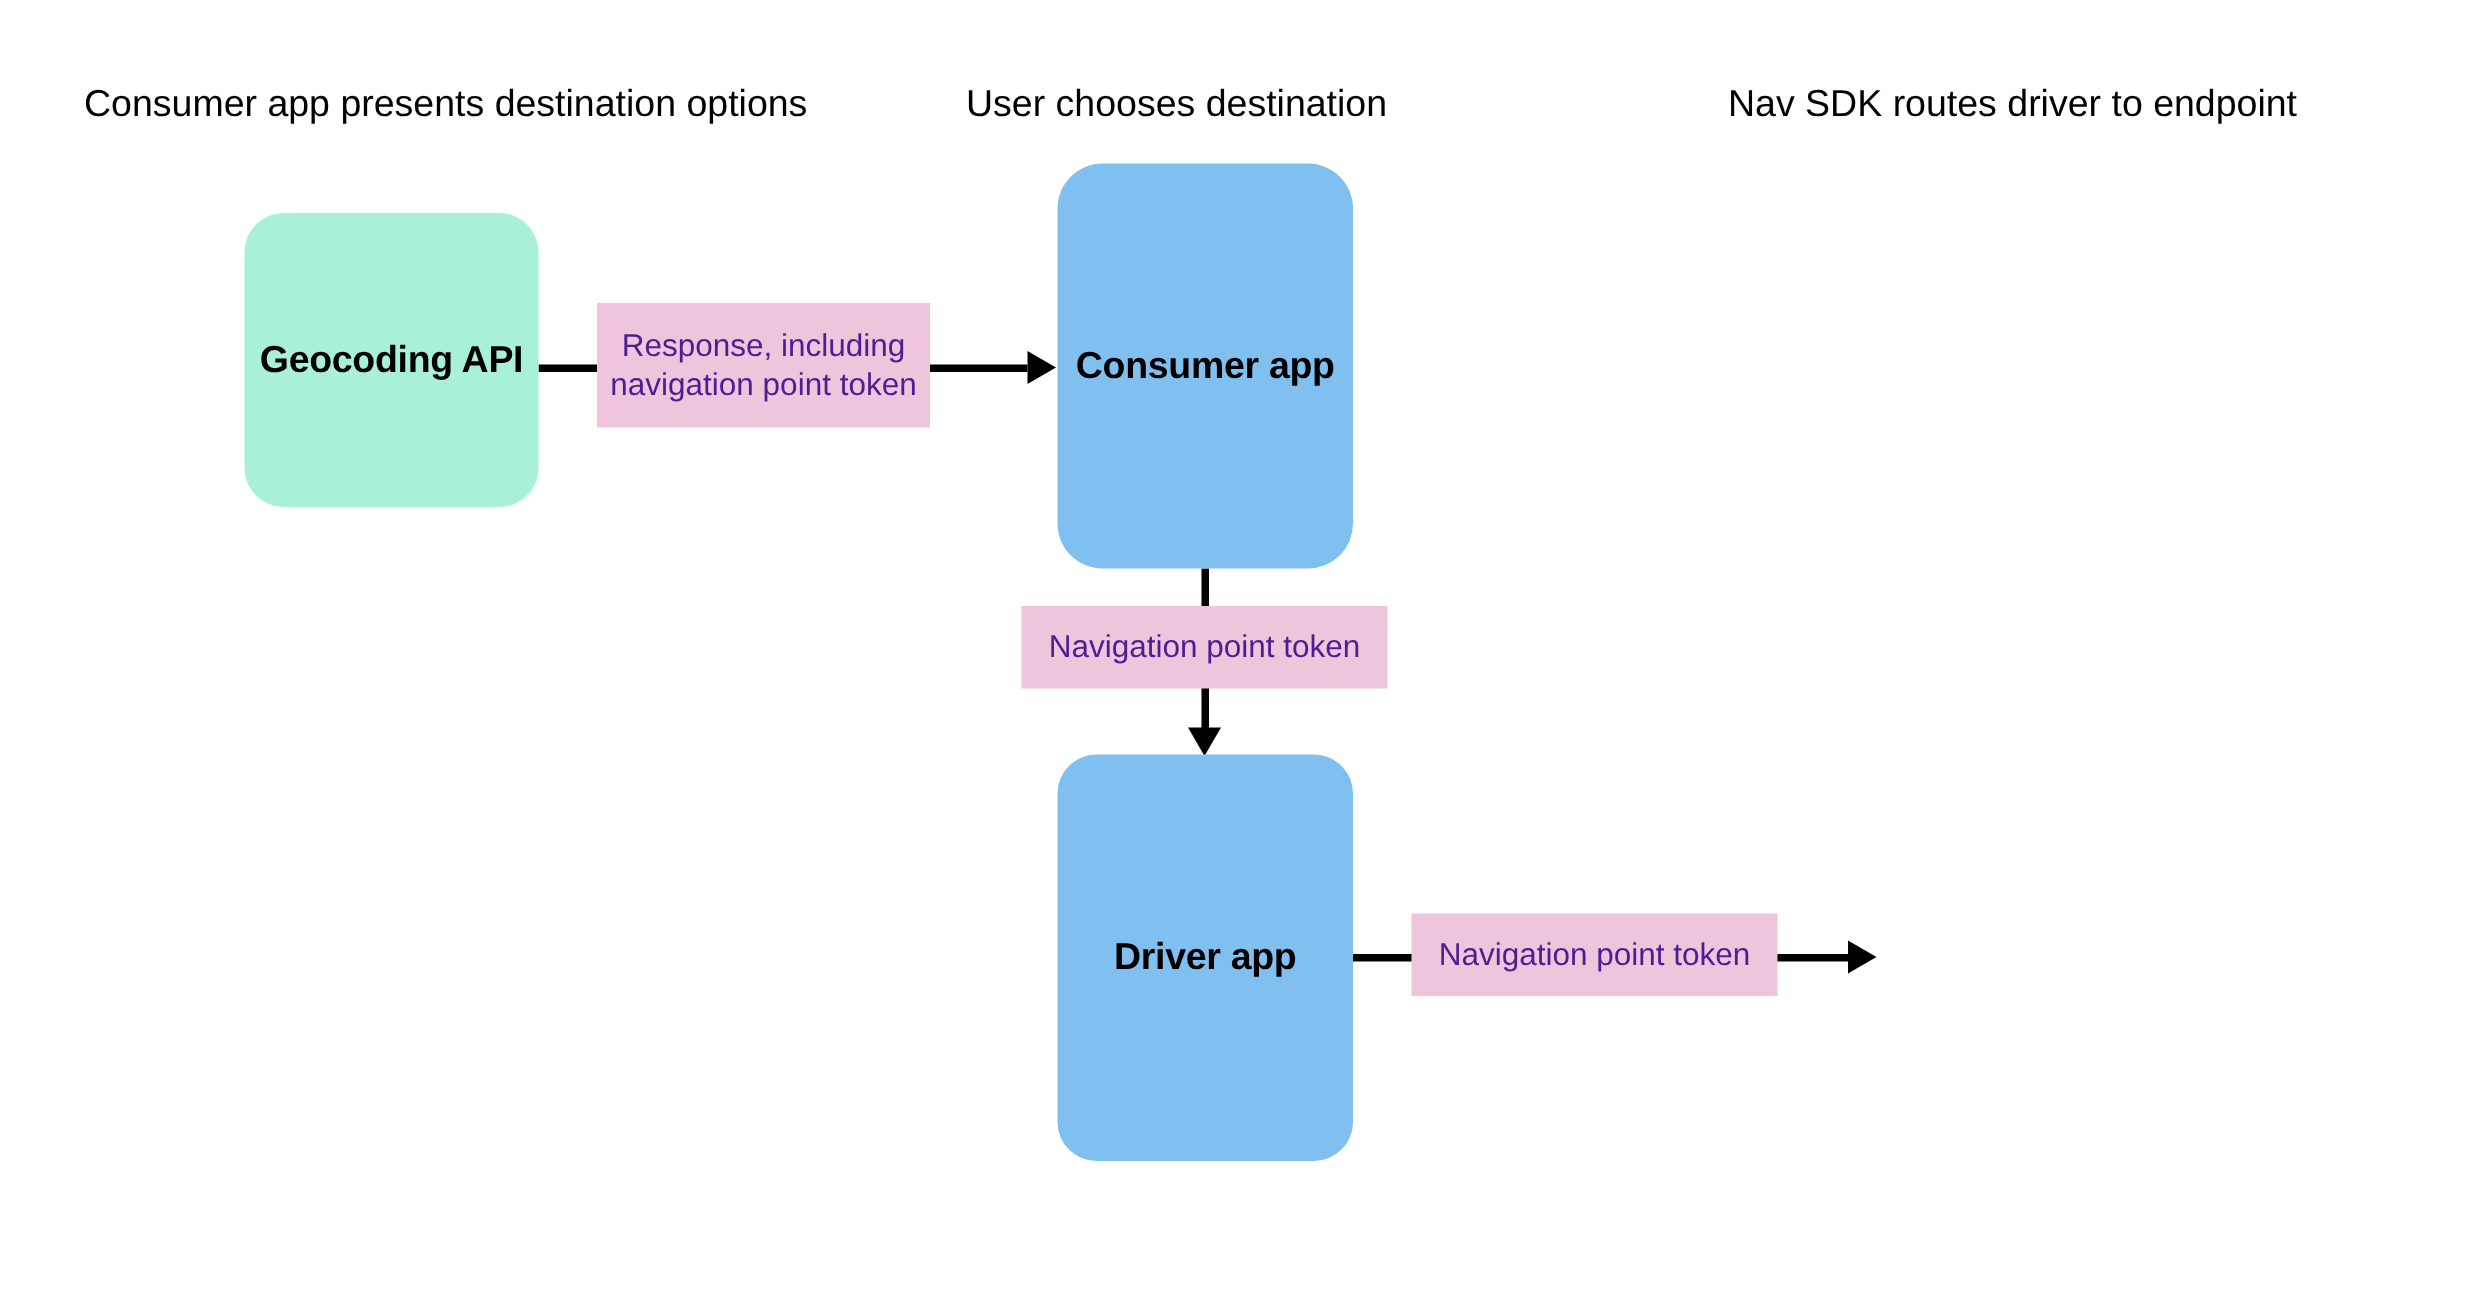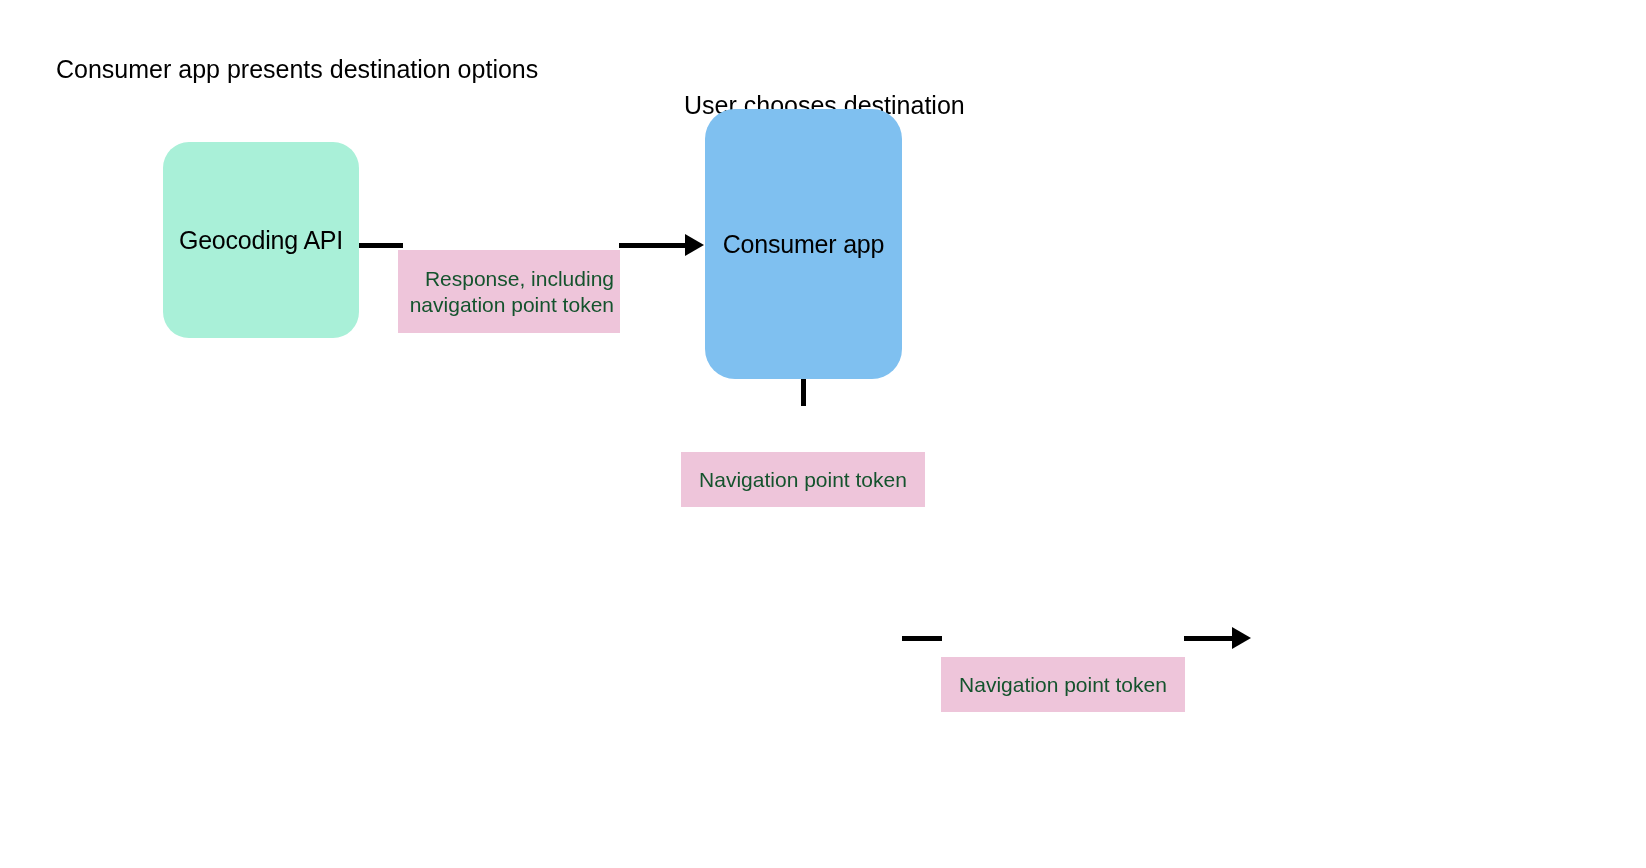--- a/index.html
+++ b/index.html
@@ -23,35 +23,35 @@
   
   .col-header {
     position: absolute;
     font-size: 25px;
     line-height: 30px;
     font-weight: 400;
     color: #000000;
     white-space: nowrap;
   }
   #hdr-0 { left: 56px;   top: 54px; }
-  #hdr-1 { left: 684px;  top: 54px; margin-top: 36px; }
+  #hdr-1 { left: 644px;  top: 54px; }
   #hdr-2 { left: 1152px; top: 54px; }
 
   
   .node {
     position: absolute;
     display: flex;
     align-items: center;
     justify-content: center;
     border-radius: 26px;
     box-sizing: border-box;
   }
   .node-label {
     font-size: 25px;
-    font-weight: 400;
+    font-weight: 700;
     color: #000000;
     text-align: center;
     letter-spacing: -0.2px;
   }
   #node-geocoding {
     left: 163px; top: 142px;
     width: 196px; height: 196px;
     background: #A9F0D8;
   }
   #node-consumer {
@@ -106,30 +106,29 @@
 
   
   #line-driver-nav-a { left: 902px; top: 636px; width: 40px; }
   #line-driver-nav-b { left: 1184px; top: 636px; width: 48px; }
   #arrow-driver-nav  { left: 1232px; top: 627px; }
 
   
   .edge-label {
     position: absolute;
     background: #EEC5DA;
-    color: #14532d;
+    color: #4c1d95;
     font-size: 21px;
     line-height: 26px;
     font-weight: 400;
     display: flex;
     align-items: center;
     justify-content: center;
-    text-align: right;
+    text-align: center;
     box-sizing: border-box;
-    margin-top: 48px;
   }
   #label-response {
     left: 398px; top: 202px;
     width: 222px; height: 83px;
     padding: 0 6px;
   }
   #label-navtoken-vert {
     left: 681px; top: 404px;
     width: 244px; height: 55px;
   }
@@ -138,20 +137,21 @@
     width: 244px; height: 55px;
   }
 </style>
 </head>
 <body>
 
 <div id="canvas">
 
   <div id="hdr-0" class="col-header">Consumer app presents destination options</div>
   <div id="hdr-1" class="col-header">User chooses destination</div>
+  <div id="hdr-2" class="col-header">Nav SDK routes driver to endpoint</div>
 
   <div id="line-geo-consumer-a" class="conn conn-h"></div>
   <div id="line-geo-consumer-b" class="conn conn-h"></div>
   <div id="arrow-geo-consumer" class="arrowhead-right"></div>
 
   <div id="line-consumer-driver-a" class="conn conn-v"></div>
   <div id="line-consumer-driver-b" class="conn conn-v"></div>
   <div id="arrow-consumer-driver" class="arrowhead-down"></div>
 
   <div id="line-driver-nav-a" class="conn conn-h"></div>
@@ -159,20 +159,23 @@
   <div id="arrow-driver-nav" class="arrowhead-right"></div>
 
   <div id="node-geocoding" class="node">
     <span class="node-label">Geocoding API</span>
   </div>
 
   <div id="node-consumer" class="node">
     <span class="node-label">Consumer app</span>
   </div>
 
+  <div id="node-driver" class="node">
+    <span class="node-label">Driver app</span>
+  </div>
 
 
   <div id="label-response" class="edge-label">Response, including navigation point token</div>
 
   <div id="label-navtoken-vert" class="edge-label">Navigation point token</div>
 
   <div id="label-navtoken-horiz" class="edge-label">Navigation point token</div>
 
 </div>
 

